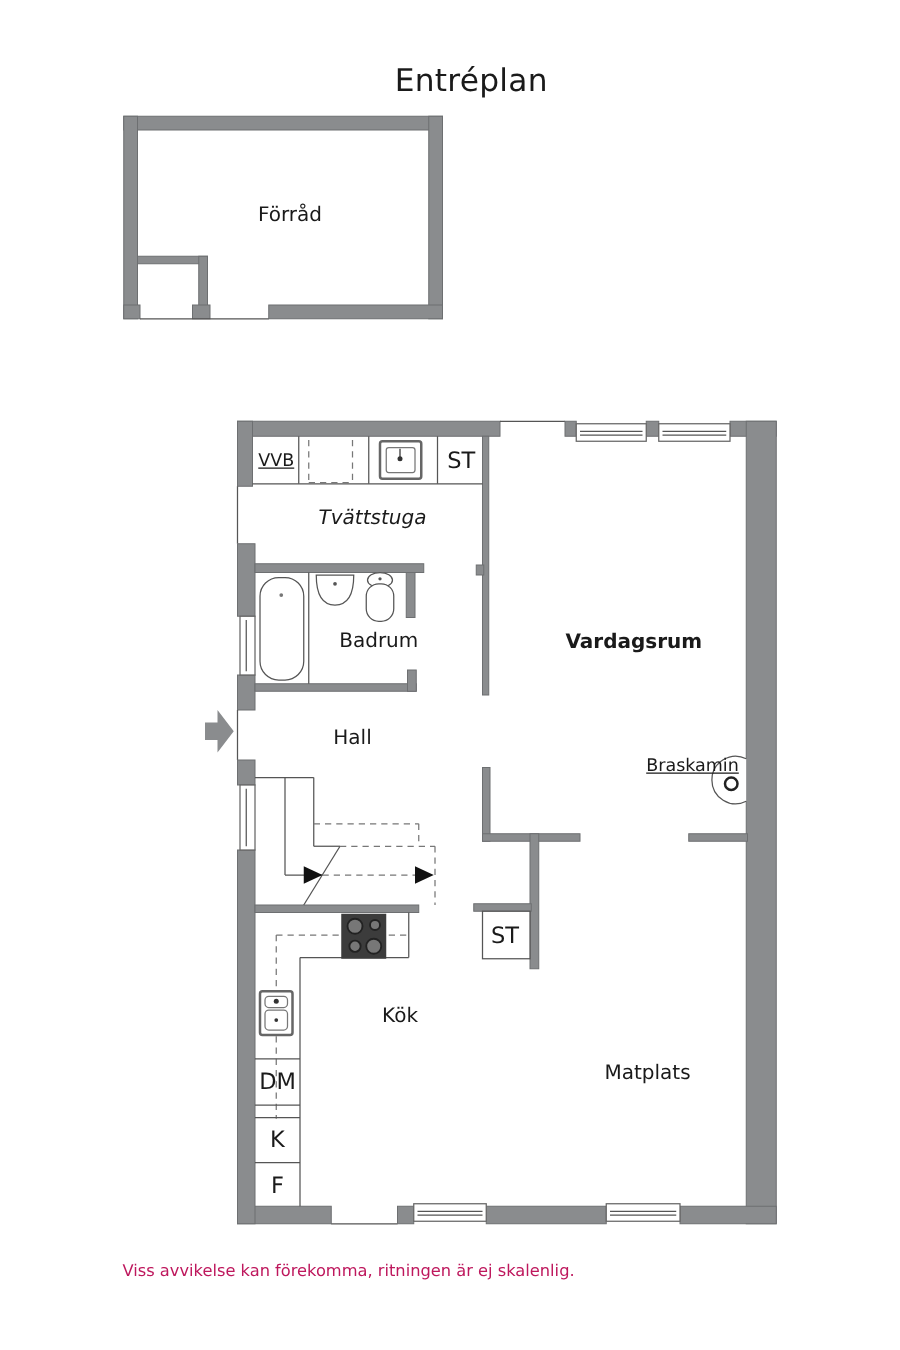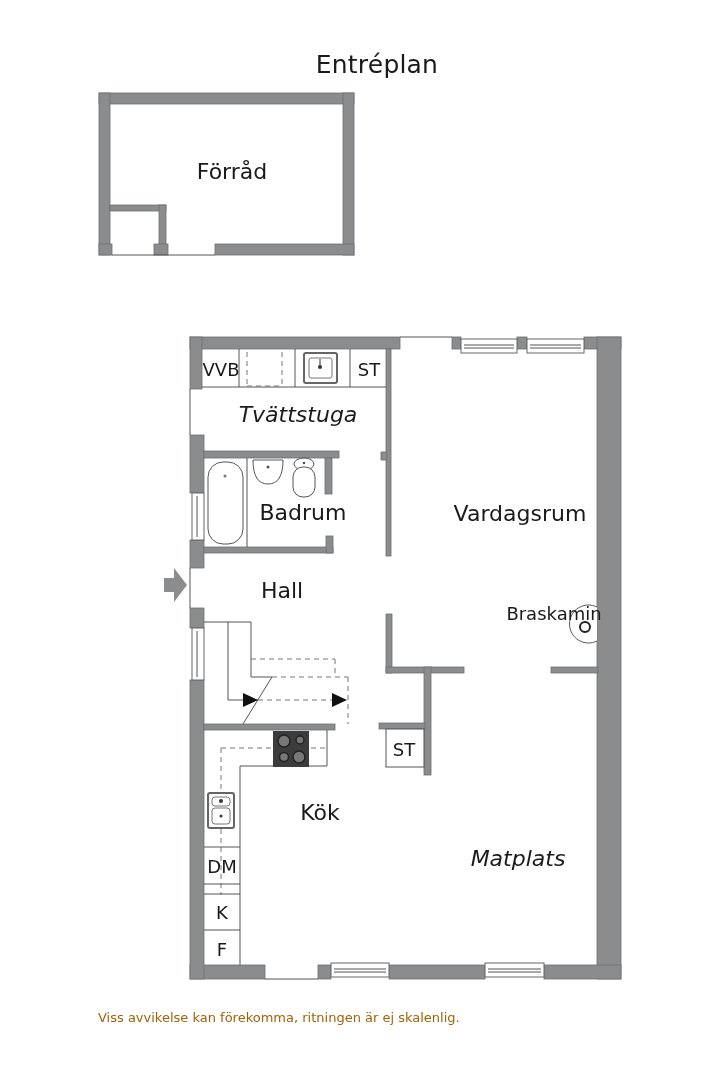--- a/index.html
+++ b/index.html
@@ -1,24 +1,24 @@
 <!DOCTYPE html>
 <html><head>
   <meta charset="utf-8">
   <style>
     html, body { margin: 0; padding: 0; background: #ffffff; }
     body { width: 720px; height: 1080px; position: relative; overflow: hidden;
            font-family: "DejaVu Sans", sans-serif; color: #1a1a1a; }
     .title { position: absolute; left: 0; width: 754px; top: 50px; text-align: center;
              font-size: 25px; letter-spacing: 0.2px; }
     svg { position: absolute; left: 0; top: 0; }
-    .lbl { position: absolute; font-size: 22px; white-space: nowrap; transform: translate(-50%, -50%); }
-    .lbl.sm { font-size: 18px; }
+    .lbl { position: absolute; font-size: 16px; white-space: nowrap; transform: translate(-50%, -50%); }
+    .lbl.sm { font-size: 14px; text-decoration: underline; }
     .lbl.box { font-size: 18px; }
-    .footer { position: absolute; left: 98px; top: 1010px; font-size: 13px; color: #a16207; }
+    .footer { position: absolute; left: 98px; top: 1010px; font-size: 13px; color: #be185d; }
   </style>
 </head>
 <body>
 
 <div class="title">Entréplan</div>
 
 <svg width="720" height="1080" viewBox="0 0 720 1080">
   <defs>
     <style>
       .w { fill: #8a8c8e; stroke: #6d6f71; stroke-width: 0.8; }
@@ -188,24 +188,24 @@
 
   <g>
     <path d="M597 607 A19 19 0 1 0 597 641" fill="#fff" stroke="#555" stroke-width="1"></path>
     <circle cx="585" cy="627" r="5" fill="#fff" stroke="#222" stroke-width="2"></circle>
   </g>
 </svg>
 
 <div class="lbl" style="left:232px; top:171px;">Förråd</div>
 <div class="lbl" style="left:298px; top:414px;font-style:italic;">Tvättstuga</div>
 <div class="lbl" style="left:287px; top:512px;margin-left:16px;">Badrum</div>
-<div class="lbl" style="left:520px; top:513px;">Vardagsrum</div>
+<div class="lbl" style="left:507px; top:513px;font-weight:bold;">Vardagsrum</div>
 <div class="lbl" style="left:282px; top:590px;">Hall</div>
 <div class="lbl" style="left:320px; top:812px;">Kök</div>
-<div class="lbl" style="left:518px; top:858px;font-style:italic;">Matplats</div>
+<div class="lbl" style="left:518px; top:858px;">Matplats</div>
 
 <div class="lbl sm" style="left:221px; top:369px;">VVB</div>
 <div class="lbl box" style="left:369px; top:369px;">ST</div>
 <div class="lbl box" style="left:404px; top:749px;">ST</div>
 <div class="lbl sm" style="left:554px; top:597px;margin-top:16px;">Braskamin</div>
 <div class="lbl box" style="left:222px; top:866px;">DM</div>
 <div class="lbl box" style="left:222px; top:912px;">K</div>
 <div class="lbl box" style="left:222px; top:949px;">F</div>
 
 <div class="footer">Viss avvikelse kan förekomma, ritningen är ej skalenlig.</div>

